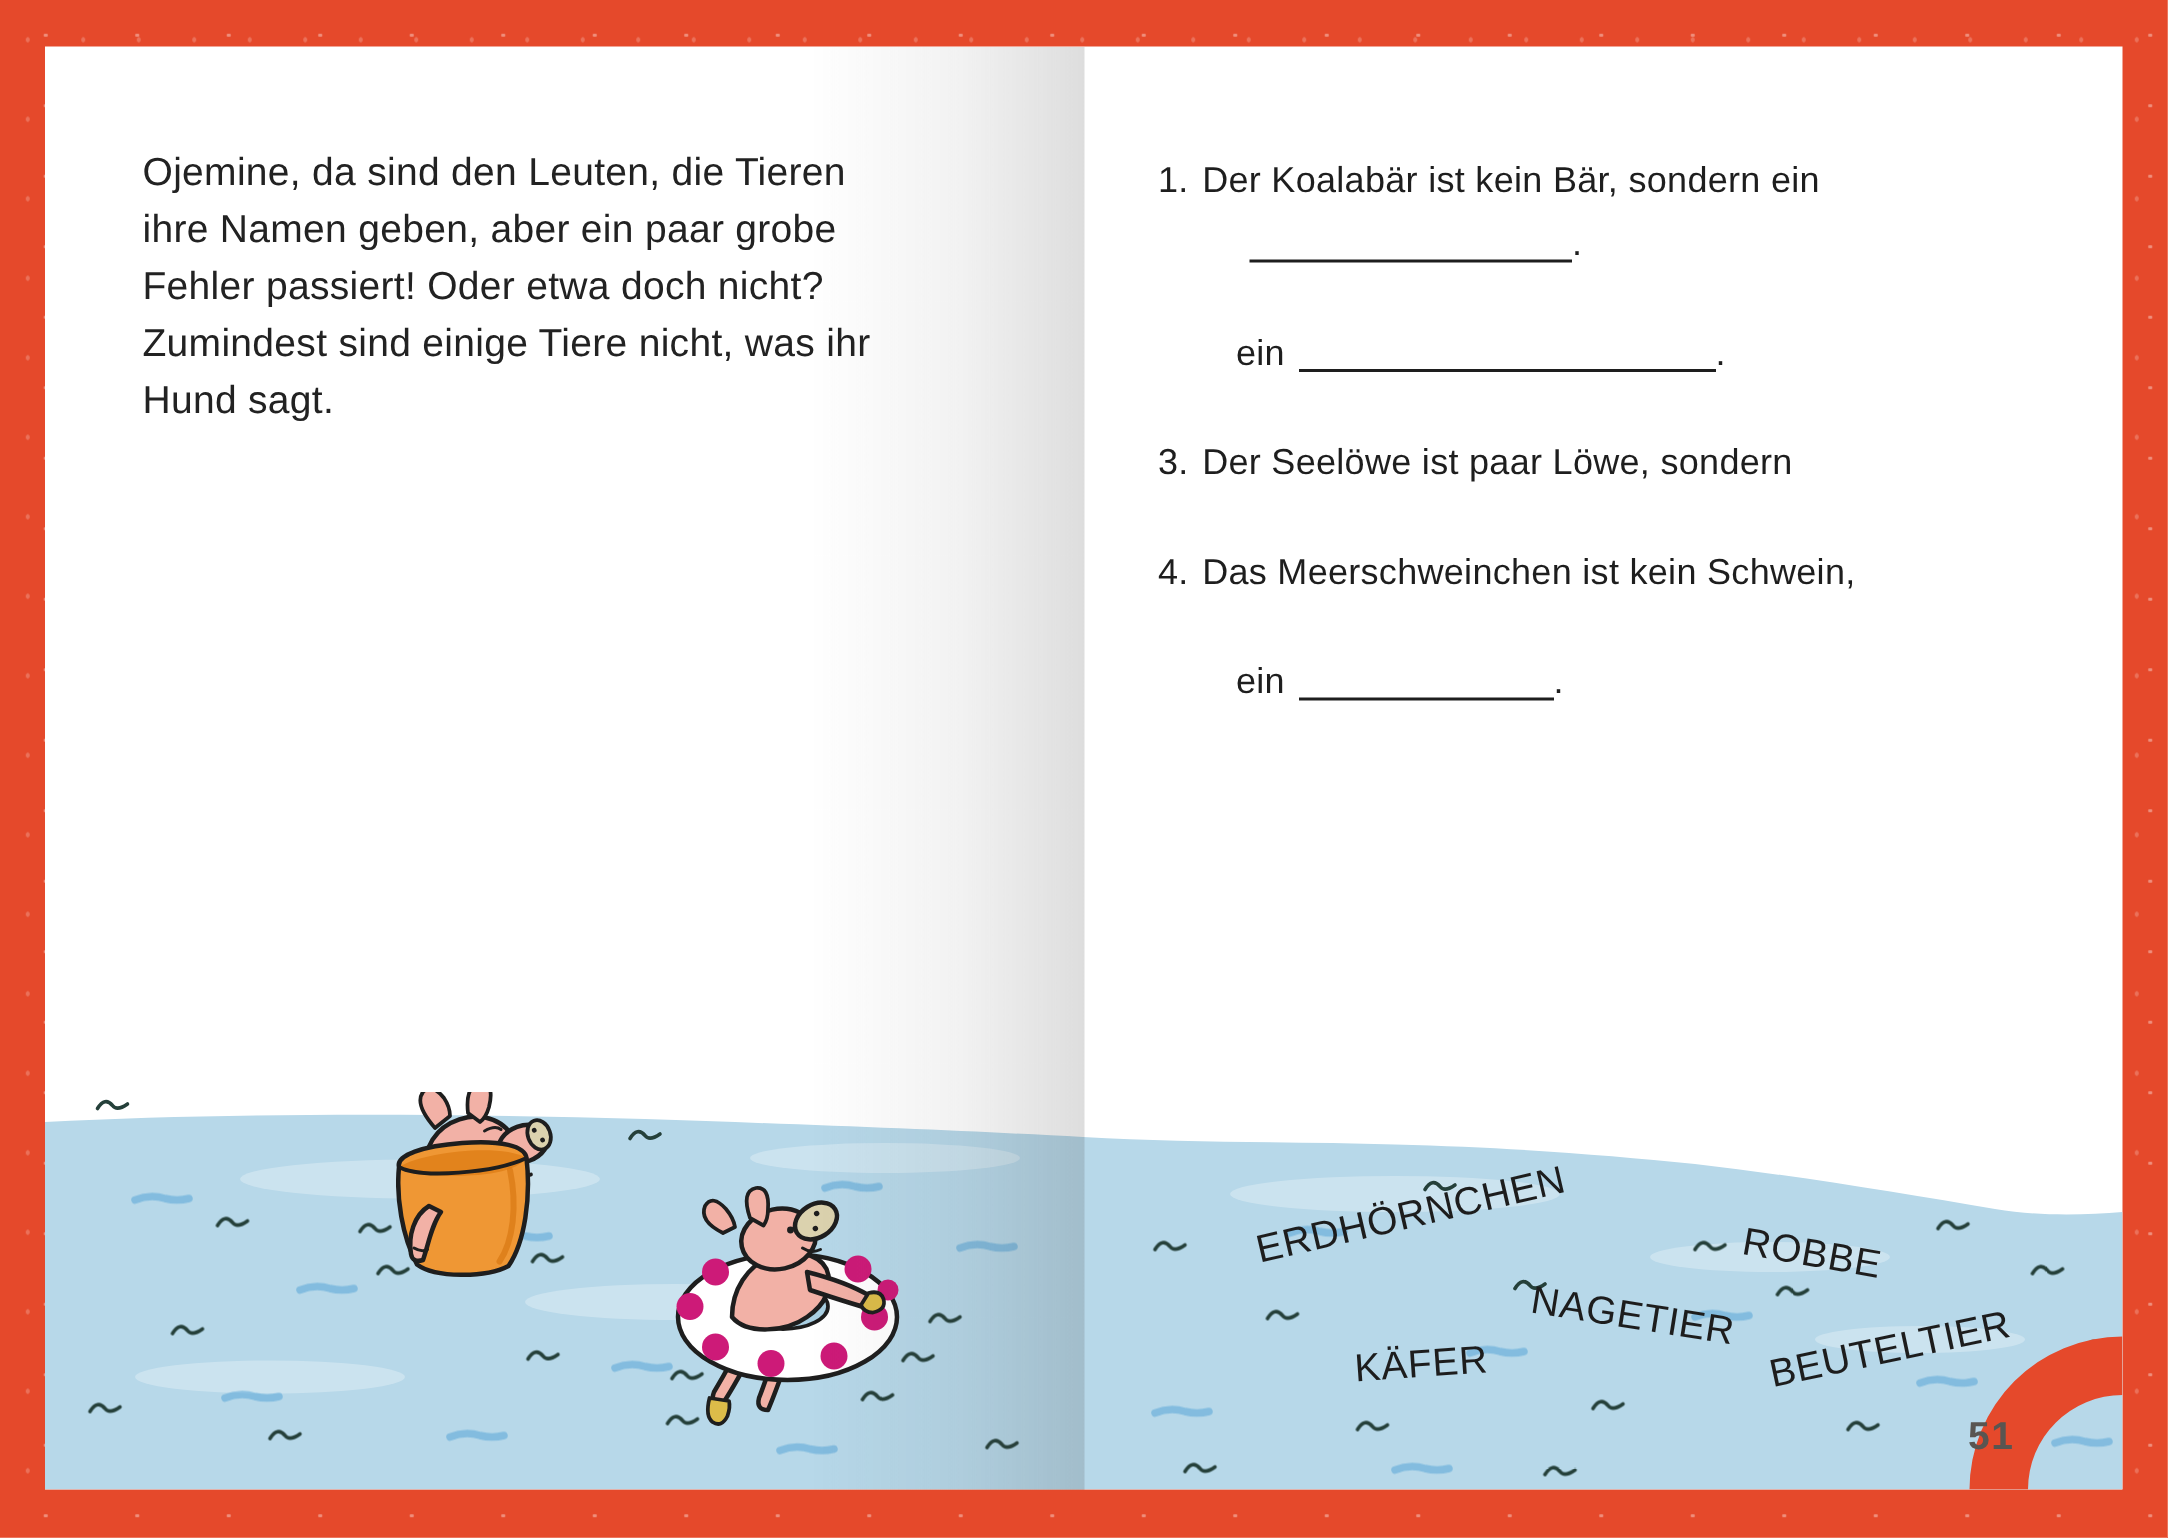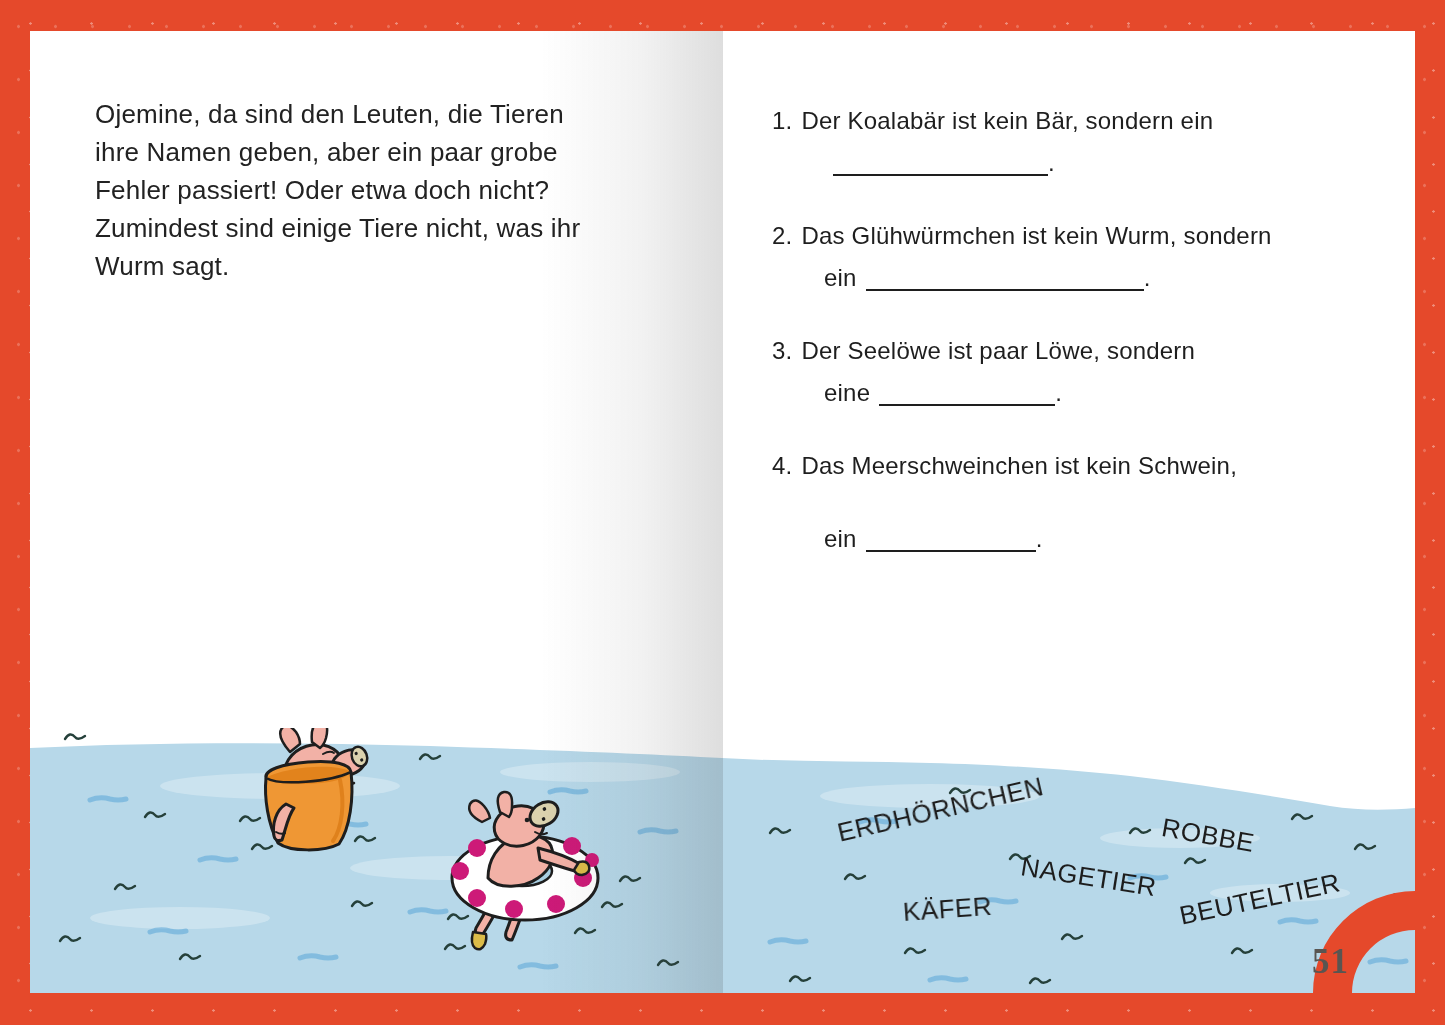--- a/index.html
+++ b/index.html
@@ -43,21 +43,21 @@
   .w3{left:903px;top:897px;transform:rotate(-4deg);}
   .w4{left:1180px;top:901px;transform:rotate(-12deg);}
 
   .spine-shadow{position:absolute;left:540px;top:31px;width:183px;height:962px;
     background:linear-gradient(to right, rgba(70,70,70,0) 0%,
       rgba(70,70,70,.07) 55%, rgba(70,70,70,.18) 100%);
     pointer-events:none;}
 
   .corner-svg{position:absolute;left:1285px;top:858px;width:130px;height:135px;}
   .page-number{position:absolute;left:1312px;top:942px;
-    font-size:35px;font-weight:700;color:#595551;letter-spacing:1px;font-family:Liberation Serif, serif;}
+    font-size:26px;font-weight:700;color:#595551;letter-spacing:1px;}
 </style>
 </head>
 <body>
 
 <div id="canvas">
 
   <div class="page page-left"></div>
   <div class="page page-right"></div>
 
   <svg class="water-svg" viewBox="0 0 1385 265" aria-hidden="true">
@@ -189,38 +189,36 @@
       <path d="M508,120 C524,124 540,130 550,136 q7,4 2,9 C540,142 522,136 510,132 Z" fill="#f2b1a6"></path>
       <path d="M549,134 q8,-2 10,4 q2,7 -7,9 q-6,0 -8,-5 z" fill="#dcbc49" stroke-width="2.5"></path>
     </g>
   </svg>
 
   <div class="intro">
     <div>Ojemine, da sind den Leuten, die Tieren</div>
     <div>ihre Namen geben, aber ein paar grobe</div>
     <div>Fehler passiert! Oder etwa doch nicht?</div>
     <div>Zumindest sind einige Tiere nicht, was ihr</div>
-    <div>Wurm sagt.</div>
+    <div>Hund sagt.</div>
   </div>
 
   <div class="questions">
 
     <div class="question q0">
       <div class="q-line1"><span class="q-num">1.</span><span>Der Koalabär ist kein Bär, sondern ein</span></div>
       <div class="q-line2"><span class="pre"></span><span class="blank"></span><span>.</span></div>
     </div>
 
     <div class="question q1">
-      <div class="q-line1"><span class="q-num">2.</span><span>Das Glühwürmchen ist kein Wurm, sondern</span></div>
       <div class="q-line2"><span class="pre">ein</span><span class="blank"></span><span>.</span></div>
     </div>
 
     <div class="question q2">
       <div class="q-line1"><span class="q-num">3.</span><span>Der Seelöwe ist paar Löwe, sondern</span></div>
-      <div class="q-line2"><span class="pre">eine</span><span class="blank"></span><span>.</span></div>
     </div>
 
     <div class="question q3">
       <div class="q-line1"><span class="q-num">4.</span><span>Das Meerschweinchen ist kein Schwein,</span></div>
     </div>
 
     <div class="question q4">
       <div class="q-line2"><span class="pre">ein</span><span class="blank"></span><span>.</span></div>
     </div>
 

